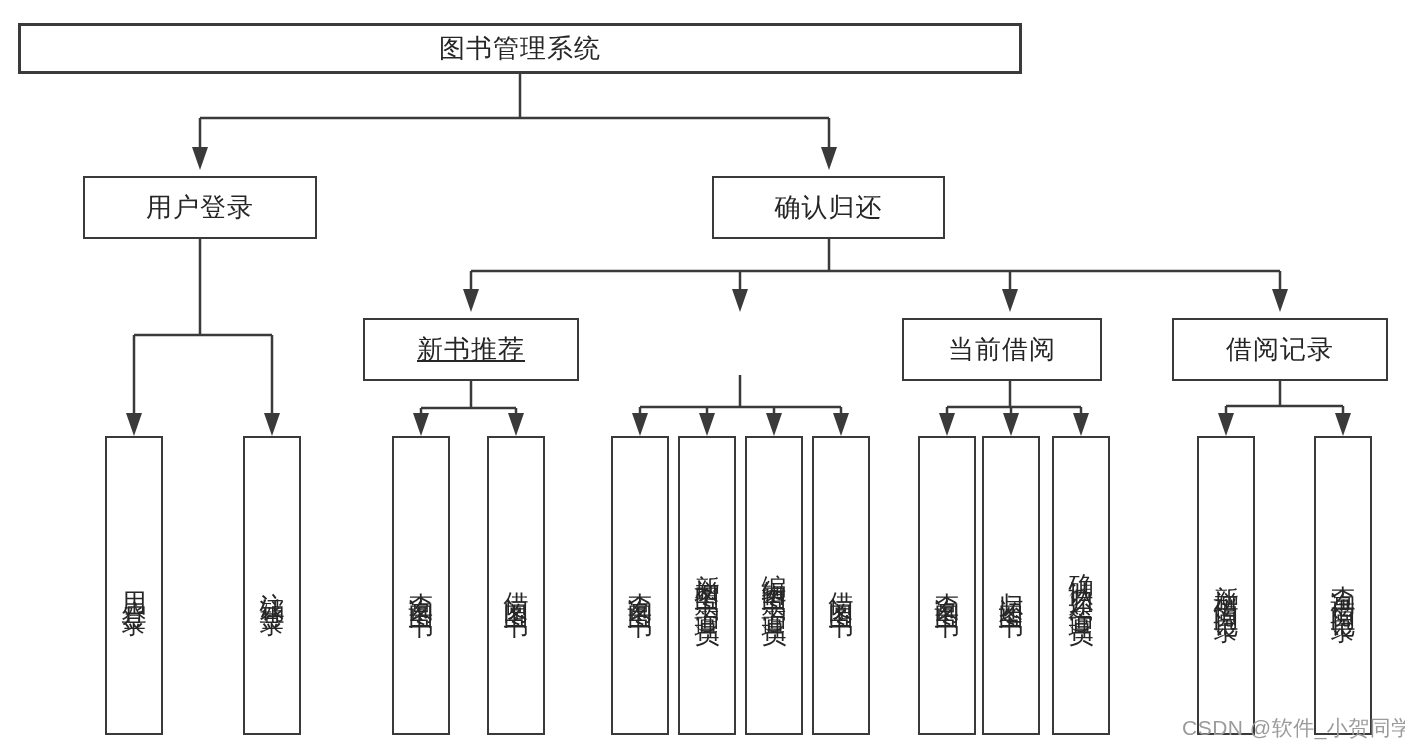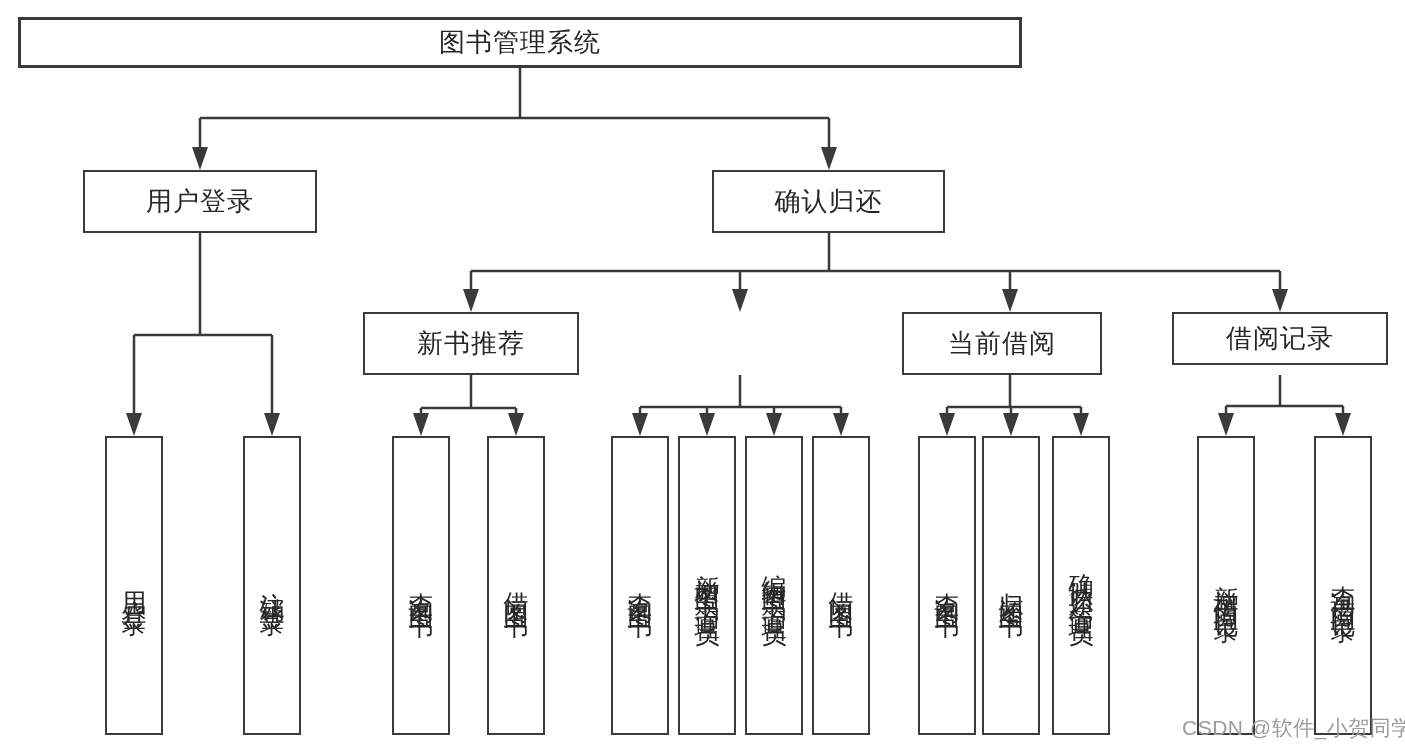--- a/index.html
+++ b/index.html
@@ -21,20 +21,21 @@
     display:flex;
     align-items:center;
     justify-content:center;
     color:#262626;
     z-index:2;
   }
   .h-box{
     font-size:26px;
     letter-spacing:1px;
     white-space:nowrap;
+    margin-top:6px;
   }
   .root-box{border-width:3px;}
   .mid-box{border-width:2.5px;}
   .v-box{
     border-width:2.5px;
     writing-mode:vertical-rl;
     text-orientation:mixed;
     font-size:25px;
     letter-spacing:7px;
     line-height:1;
@@ -90,23 +91,23 @@
       <polygon points="1218,413 1234,413 1226,436"></polygon>
       <polygon points="1335,413 1351,413 1343,436"></polygon>
     </g>
   </svg>
 
   <div class="node h-box root-box" style="left:18px;top:17px;width:1004px;height:51px;">图书管理系统</div>
 
   <div class="node h-box mid-box" style="left:83px;top:170px;width:234px;height:63px;">用户登录</div>
   <div class="node h-box mid-box" style="left:712px;top:170px;width:233px;height:63px;">确认归还</div>
 
-  <div class="node h-box mid-box" style="left:363px;top:312px;width:216px;height:63px;">新书推荐</div>
+  <div class="node h-box mid-box" style="left:363px;top:312px;width:216px;height:63px;text-decoration:underline;">新书推荐</div>
   <div class="node h-box mid-box" style="left:902px;top:312px;width:200px;height:63px;">当前借阅</div>
-  <div class="node h-box mid-box" style="left:1172px;top:312px;width:216px;height:53px;">借阅记录</div>
+  <div class="node h-box mid-box" style="left:1172px;top:312px;width:216px;height:63px;">借阅记录</div>
 
   <div class="node v-box" style="left:105px;top:436px;width:58px;height:299px;">用户登录</div>
   <div class="node v-box" style="left:243px;top:436px;width:58px;height:299px;">注销登录</div>
 
   <div class="node v-box" style="left:392px;top:436px;width:58px;height:299px;">查询图书</div>
   <div class="node v-box" style="left:487px;top:436px;width:58px;height:299px;">借阅图书</div>
 
   <div class="node v-box" style="left:611px;top:436px;width:58px;height:299px;">查询图书</div>
   <div class="node v-box" style="left:678px;top:436px;width:58px;height:299px;">新增图书（管理员）</div>
   <div class="node v-box" style="left:745px;top:436px;width:58px;height:299px;">编辑图书（管理员）</div>

